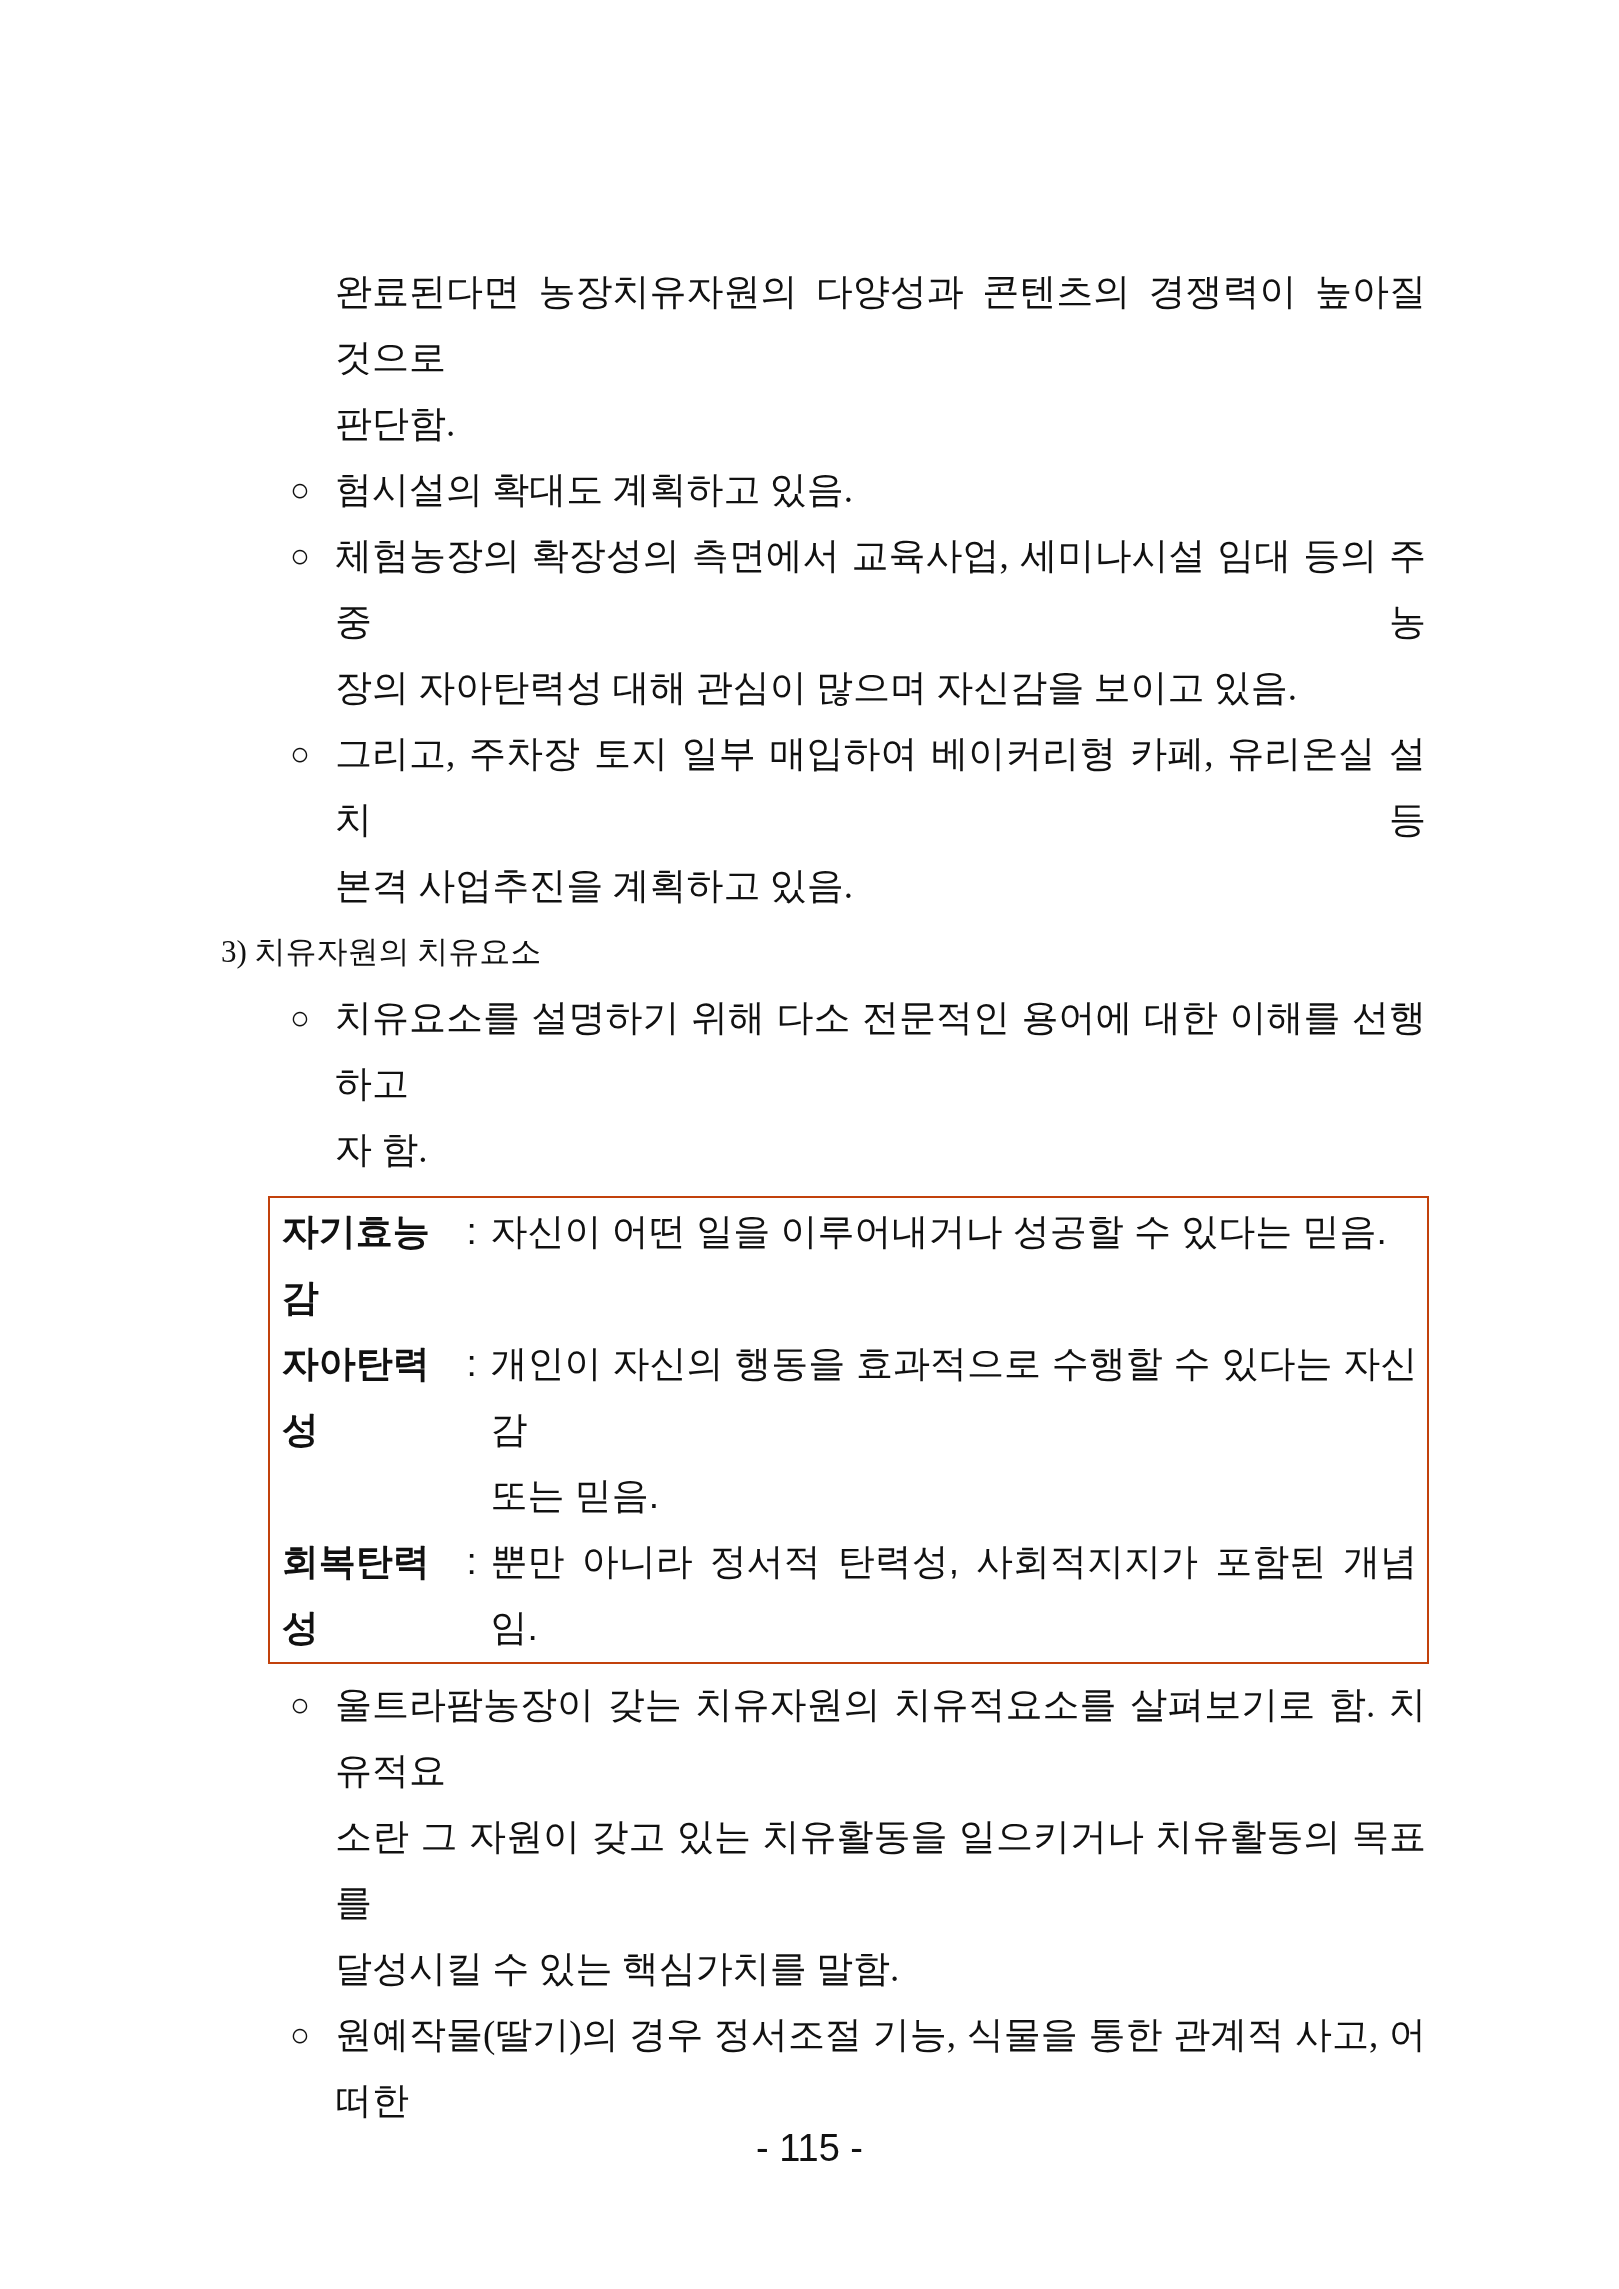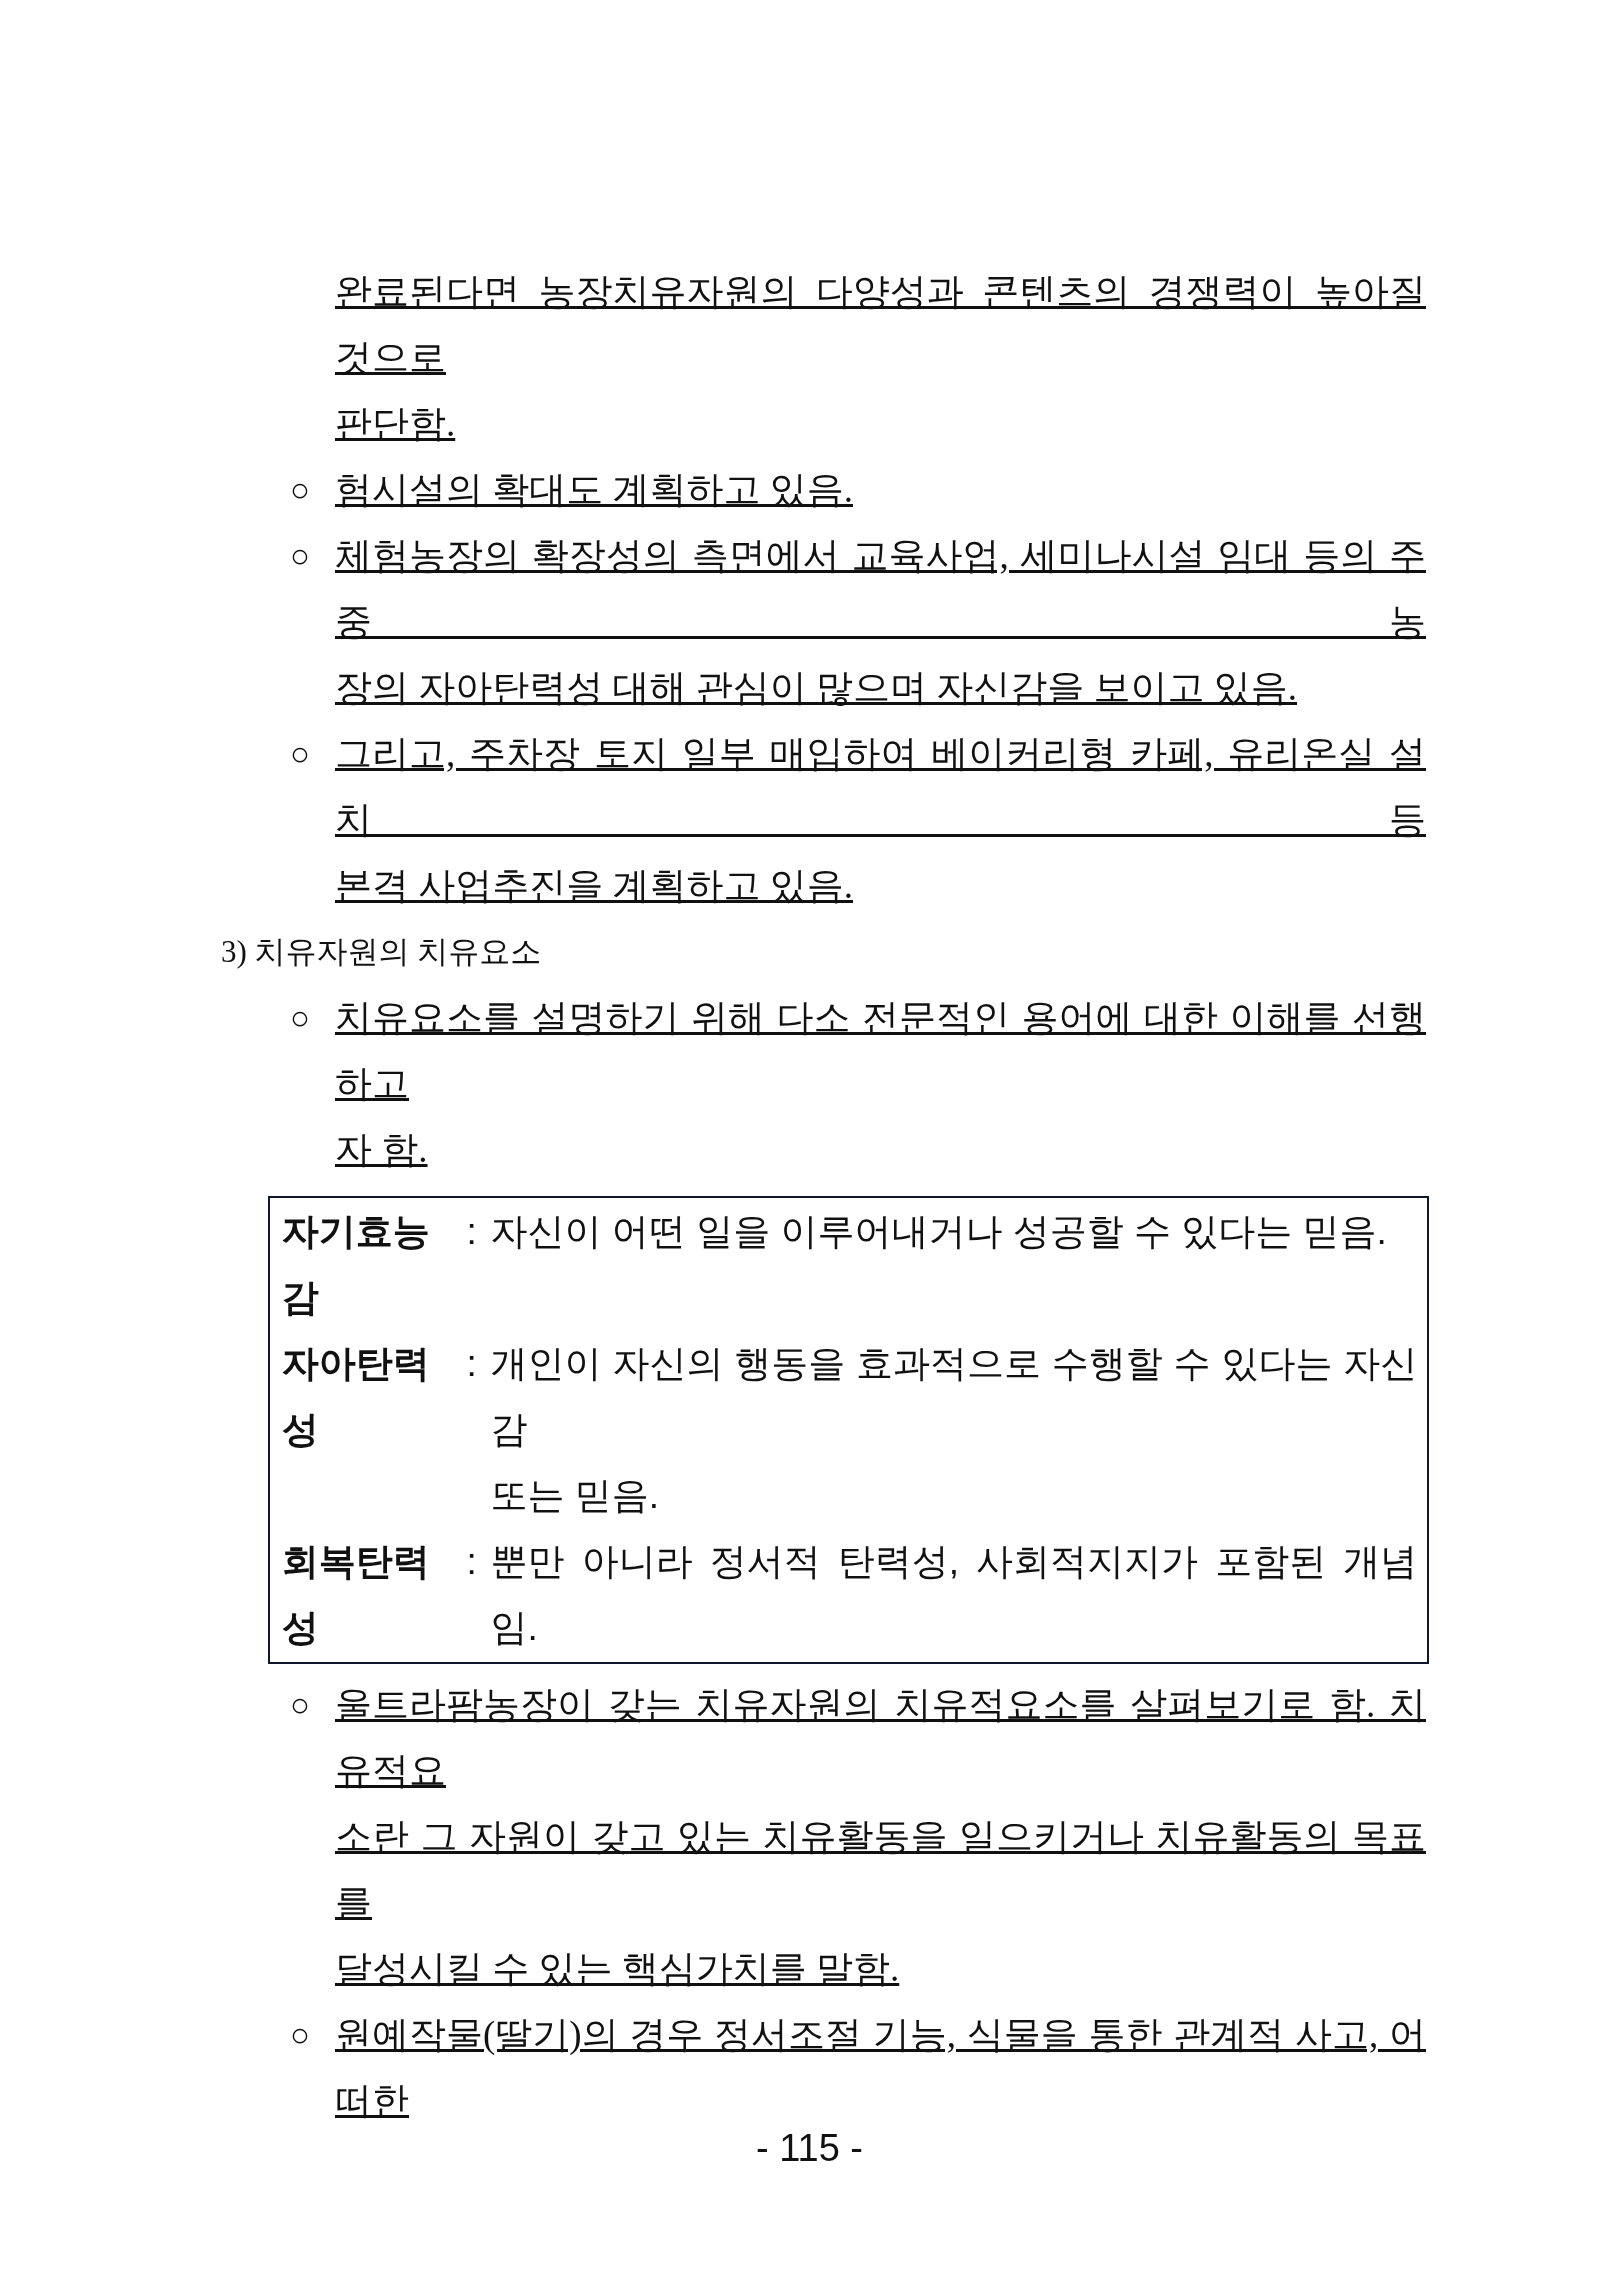--- a/index.html
+++ b/index.html
@@ -13,35 +13,35 @@
     overflow:hidden;
   }
   .body-text { padding-top:259px; }
   .line {
     font-size:37px;
     line-height:66px;
     text-align:justify;
     text-align-last:justify;
     white-space:normal;
   }
-  .para { position:relative; margin:0 193px 0 335px;text-decoration:underline; }
+  .para { position:relative; margin:0 193px 0 335px; }
   .para .line:last-child { text-align-last:left; }
   .bullet {
     position:absolute; left:-45px; top:0;
     font-size:33px; line-height:66px;
     font-family:"Liberation Serif", serif;
   }
   .heading {
     margin:0 193px 0 221px;
     font-size:31px; line-height:66px;
     text-align:left; text-align-last:left;
   }
   .defbox {
     margin:12.7px 190px 8.8px 268px;
-    border:2px solid #0f172a;
+    border:2px solid #c2410c;
     padding:1px 9.8px 1px 11.8px;
     font-family:"Liberation Sans", sans-serif;
   }
   .defentry { display:grid; grid-template-columns:197px 1fr; }
   .defterm {
     display:flex; justify-content:space-between; align-items:flex-start;
     font-weight:bold; font-size:37px; line-height:66px;
   }
   .defterm .colon { font-weight:normal; padding-right:2px; }
   .defdef { padding-left:11.8px; }

